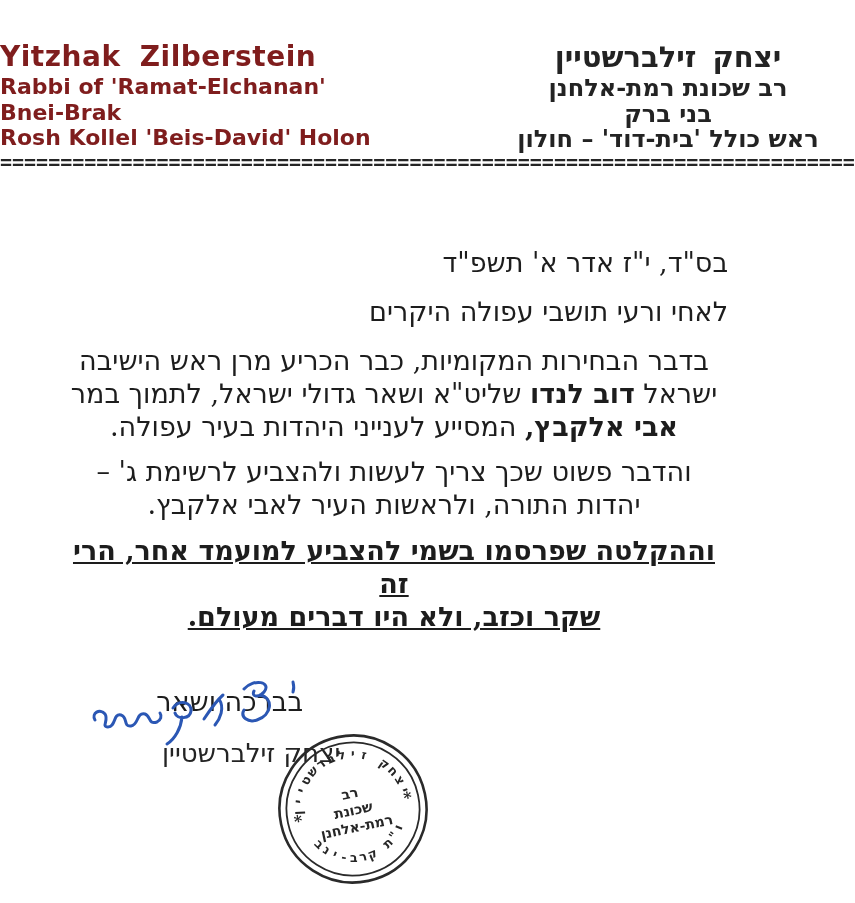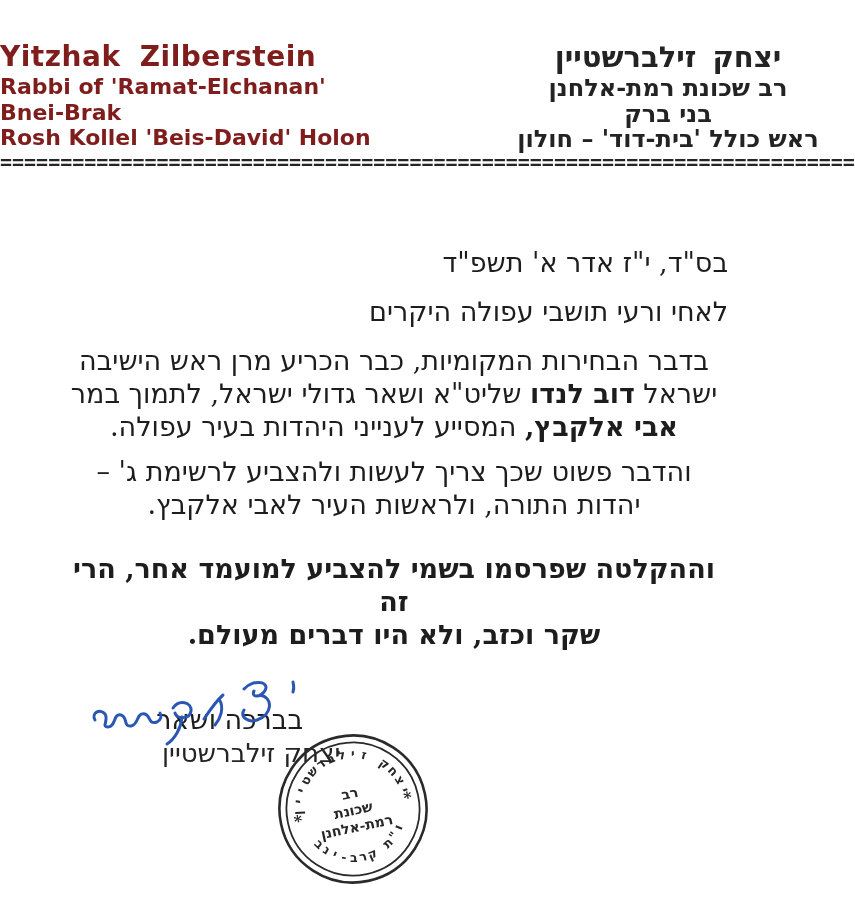--- a/index.html
+++ b/index.html
@@ -19,21 +19,21 @@
            font-family:"DejaVu Sans Mono","Liberation Mono",monospace;font-weight:bold;
            font-size:20px;line-height:17px;letter-spacing:0;white-space:nowrap;color:#252525;}
 
   
   .letter{position:absolute;top:246px;right:127px;left:60px;direction:rtl;text-align:right;
           font-size:27px;line-height:33px;color:#1d1d1d;}
   .date{line-height:34px;}
   .salutation{margin-top:15px;}
   .para{margin-top:16px;text-align:center;}
   .para.p2{margin-top:12px;}
-  .para.p3{margin-top:31px;}
+  .para.p3{margin-top:13px;text-decoration:underline;}
   .line{min-height:33px;}
   .b{font-weight:bold;}
   .closing{margin-top:52px;margin-left:0;margin-right:425px;}
 
   
   .signature{position:absolute;left:88px;top:670px;width:232px;height:82px;}
   .signed-name{position:absolute;left:162px;top:738px;direction:rtl;font-size:26px;color:#242424;}
 
   
   .stamp{position:absolute;left:264px;top:720px;width:178px;height:178px;}

